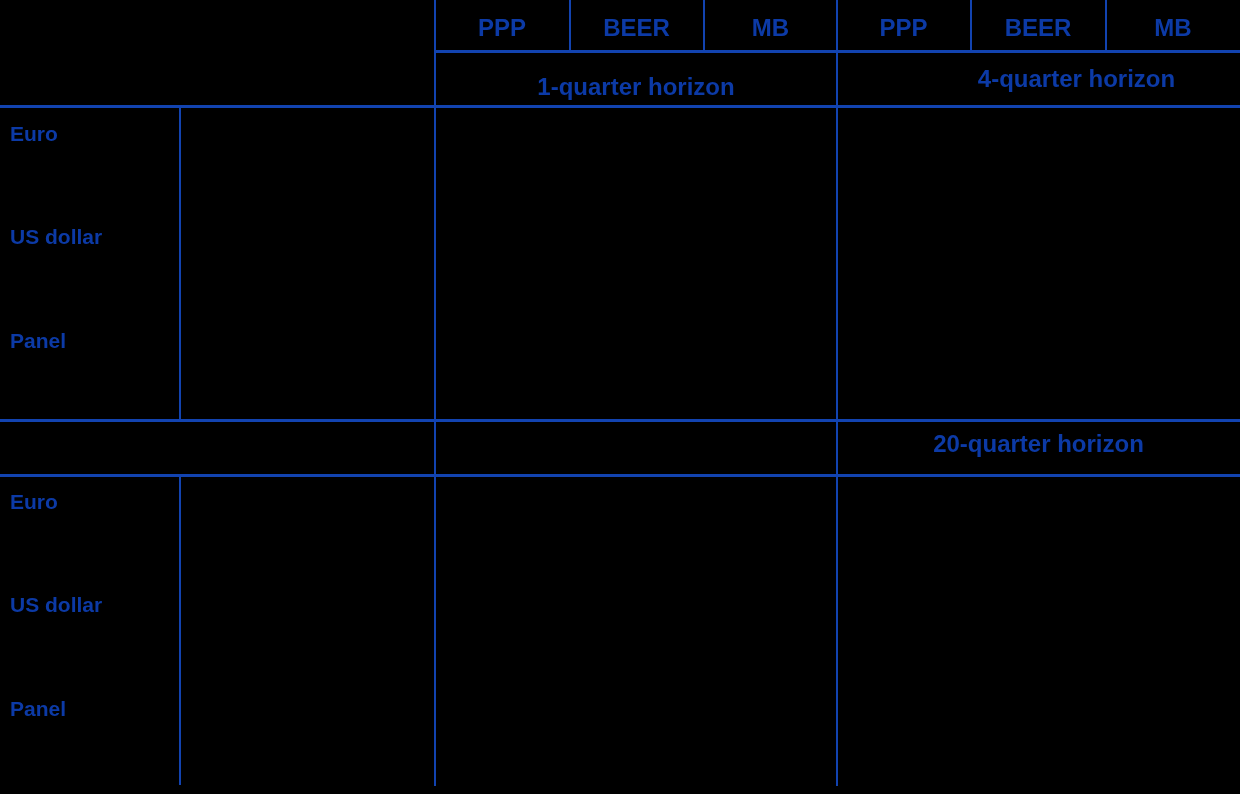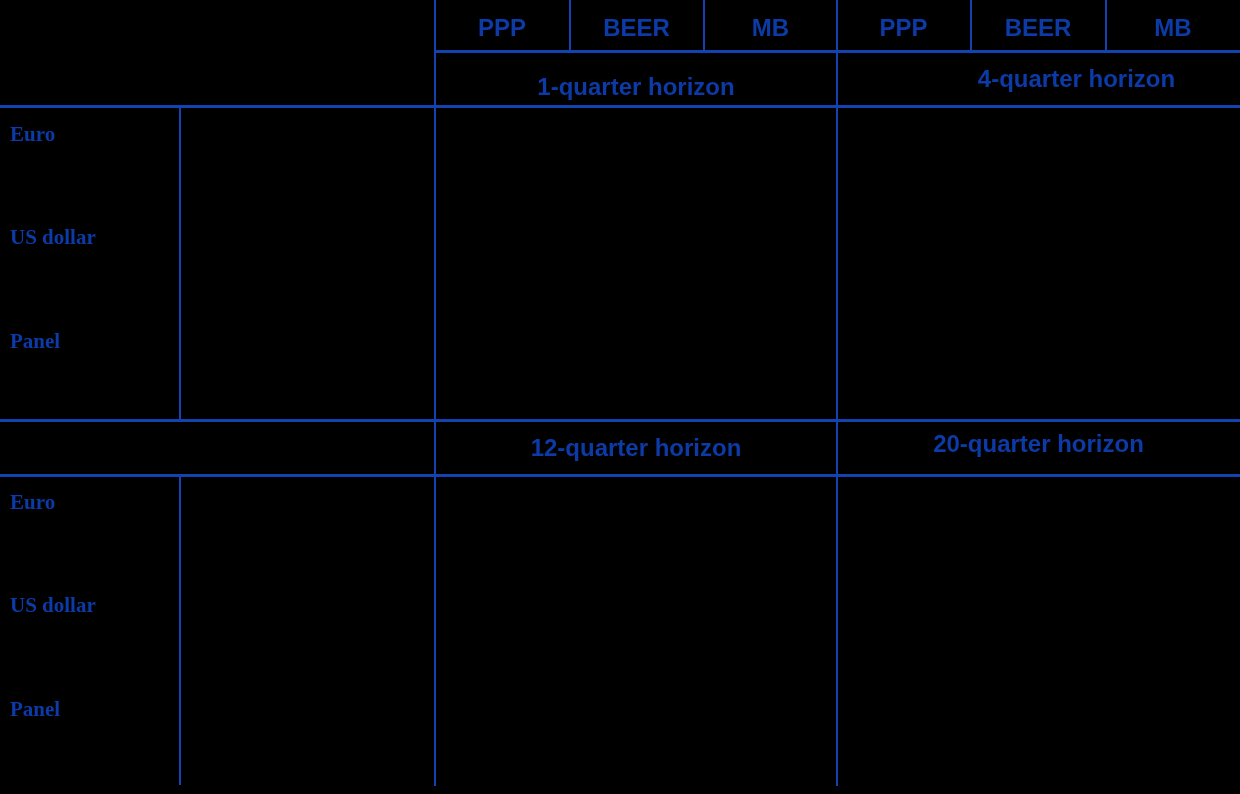--- a/index.html
+++ b/index.html
@@ -30,21 +30,20 @@
   }
   .rowlabel {
     position: absolute;
     left: 10px;
     height: 30px;
     line-height: 30px;
     color: var(--text);
     font-weight: bold;
     font-size: 21px;
     white-space: nowrap;
-    font-family: Liberation Serif, serif;
   }
 </style>
 </head>
 <body>
 
 <div class="canvas">
 
   <div class="hline" style="left:435px; top:50px;  width:805px;"></div>
   <div class="hline" style="left:0px;   top:105px; width:1240px;"></div>
   <div class="hline" style="left:0px;   top:419px; width:1240px;"></div>
@@ -64,21 +63,20 @@
   <div class="cell" style="left:435px;  top:6px; width:134px; height:44px;">PPP</div>
   <div class="cell" style="left:570px;  top:6px; width:133px; height:44px;">BEER</div>
   <div class="cell" style="left:704px;  top:6px; width:133px; height:44px;">MB</div>
   <div class="cell" style="left:837px;  top:6px; width:133px; height:44px;">PPP</div>
   <div class="cell" style="left:971px;  top:6px; width:134px; height:44px;">BEER</div>
   <div class="cell" style="left:1106px; top:6px; width:134px; height:44px;">MB</div>
 
   <div class="cell" style="left:435px; top:53px; width:402px; height:68px;">1-quarter horizon</div>
   <div class="cell" style="left:837px; top:53px; width:479px; height:52px;">4-quarter horizon</div>
 
-  <div class="cell" style="left:435px; top:422px; width:402px; height:52px;">12-quarter horizon</div>
   <div class="cell" style="left:837px; top:422px; width:403px; height:44px;">20-quarter horizon</div>
 
   <div class="rowlabel" style="top:119px;">Euro</div>
   <div class="rowlabel" style="top:222px;">US dollar</div>
   <div class="rowlabel" style="top:326px;">Panel</div>
 
   <div class="rowlabel" style="top:487px;">Euro</div>
   <div class="rowlabel" style="top:590px;">US dollar</div>
   <div class="rowlabel" style="top:694px;">Panel</div>
 

